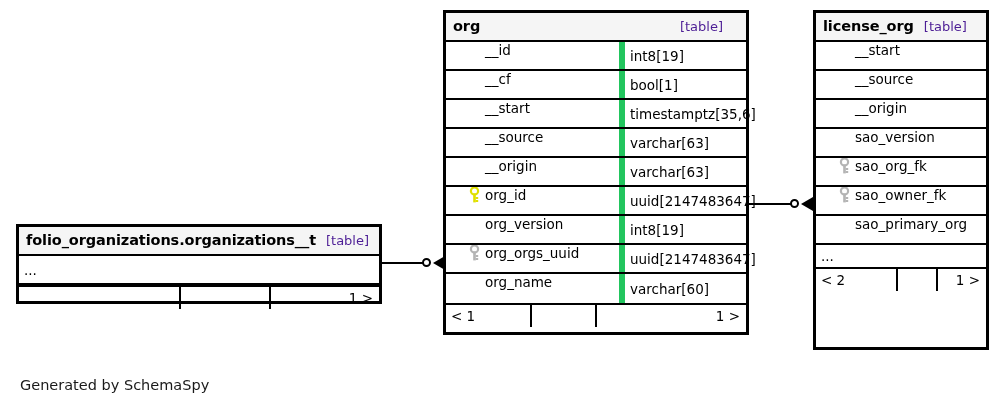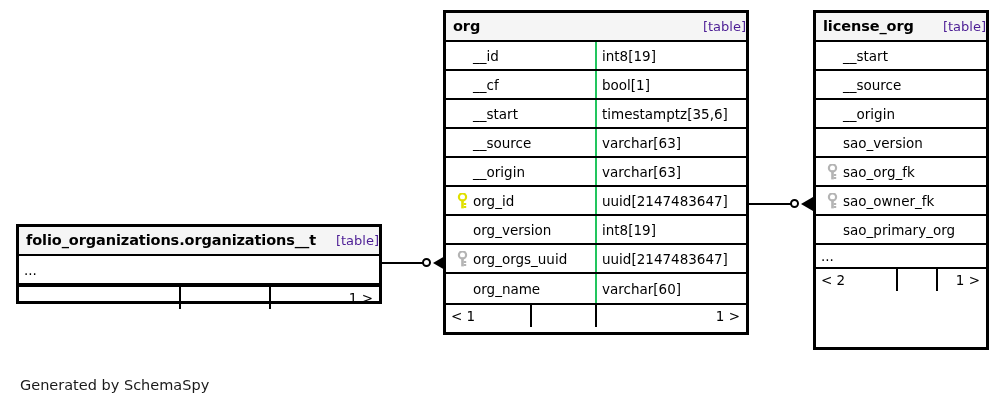--- a/index.html
+++ b/index.html
@@ -22,21 +22,21 @@
     box-sizing: border-box;
     border: 3px solid #000000;
     background: #ffffff;
   }
   .entity .hdr {
     display: flex;
     align-items: center;
     justify-content: space-between;
     background: #f5f5f5;
     border-bottom: 2px solid #000000;
-    padding: 4px 0 5px 7px;
+    padding: 4px 23px 5px 7px;
     box-sizing: border-box;
     height: 29px;
     white-space: nowrap;
   }
   .entity .hdr .tname {
     font-weight: bold;
     font-size: 14.5px;
     letter-spacing: -0.1px;
   }
   .entity .hdr .ttag {
@@ -50,37 +50,38 @@
     height: 29px;
     box-sizing: border-box;
     border-bottom: 2px solid #000000;
     align-items: center;
   }
   .row:last-child { border-bottom: none; }
   .cell-name {
     flex: 0 0 auto;
     box-sizing: border-box;
     display: flex;
-    align-items: center;
+    align-items: flex-start;
     height: 100%;
-    padding-left: 7px;
+    padding-left: 19px;
     font-size: 13.5px;
     overflow: hidden;
     white-space: nowrap;
   }
   .cell-type {
     flex: 1 1 auto;
     box-sizing: border-box;
-    border-left: 2px solid #22c55e;
+    border-left: 6px solid #22c55e;
     display: flex;
     align-items: center;
     height: 100%;
     padding-left: 5px;
     font-size: 13.5px;
     white-space: nowrap;
+    margin-left: 24px;
   }
   .ell { padding-left: 5px; font-size: 13.5px; }
 
   
   .keyslot {
     width: 18px;
     min-width: 18px;
     display: flex;
     align-items: center;
     justify-content: center;

